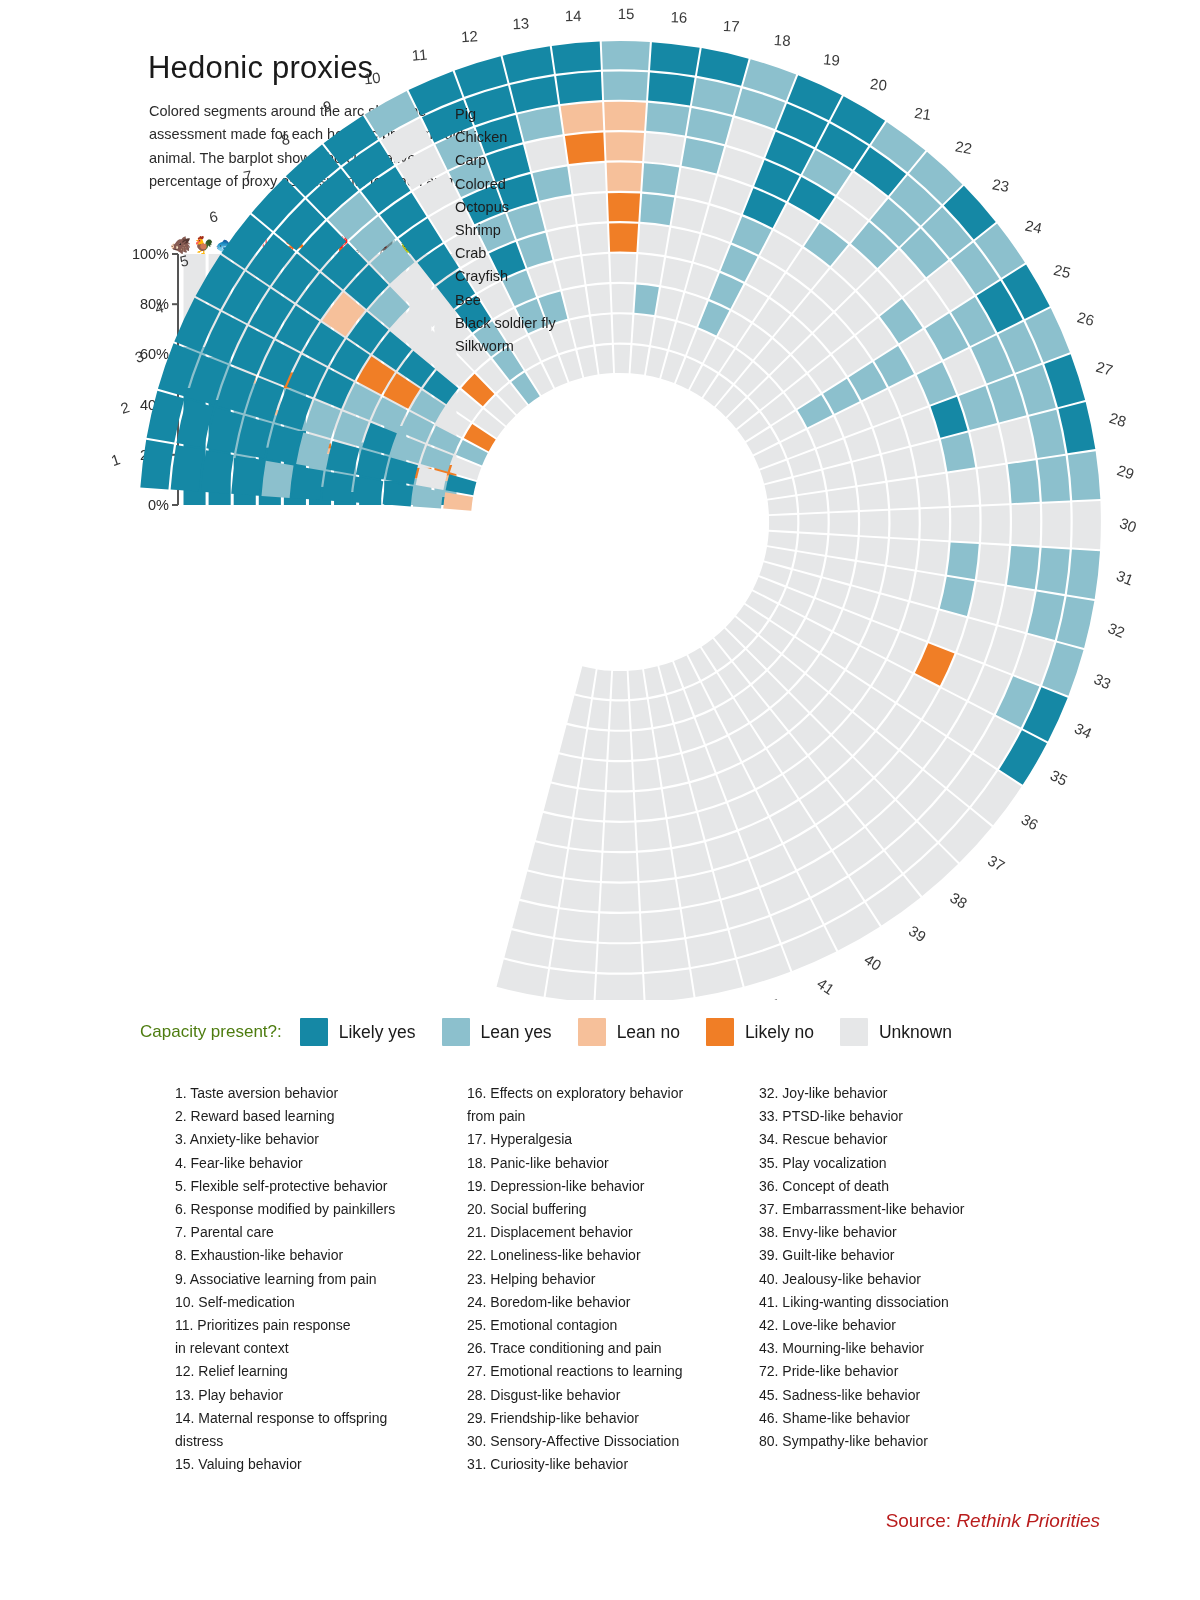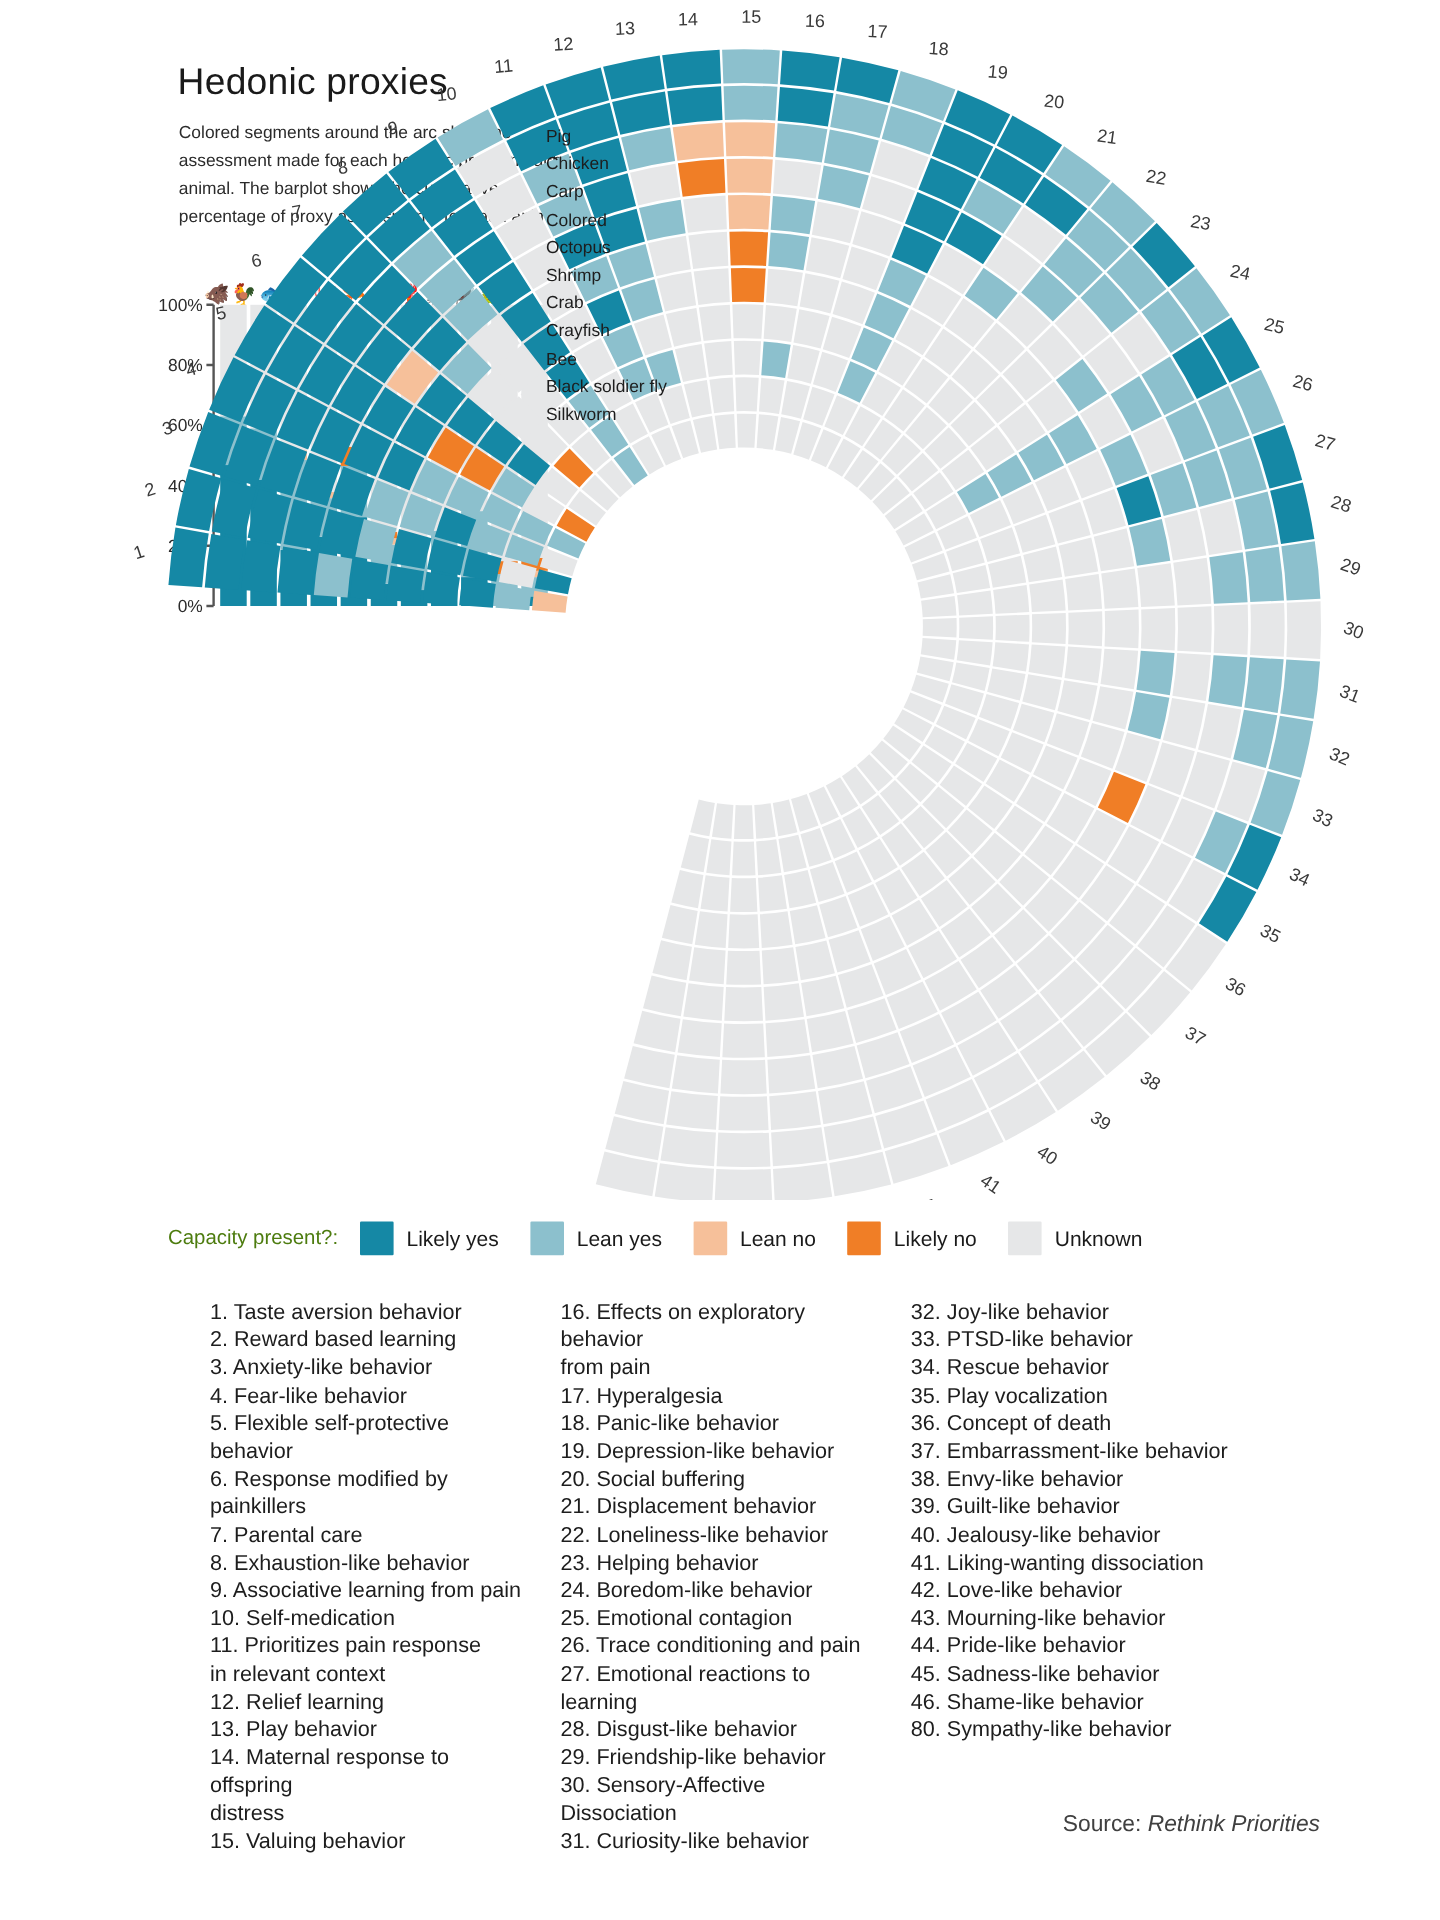--- a/index.html
+++ b/index.html
@@ -48,25 +48,25 @@
   .legend-item{display:flex;align-items:center;margin-right:26px;}
   .legend-swatch{width:28px;height:28px;margin-right:11px;border-radius:1px;}
   .legend-label{font-size:17.5px;color:#1a1a1a;white-space:nowrap;}
 
   
   .proxy-cols{
     position:absolute;left:175px;top:1082px;width:880px;
     display:flex;gap:24px;
   }
   .proxy-col{width:268px;}
-  .proxy-col div{font-size:18px;line-height:23.2px;color:#1d1d1d;}
+  .proxy-col div{font-size:14px;line-height:23.2px;color:#1d1d1d;}
 
   .source{
     position:absolute;right:100px;top:1510px;
-    font-size:19px;color:#404040;
+    font-size:19px;color:#b91c1c;
   }
   .source em{font-style:italic;}
 </style>
 </head>
 <body>
 
 <div class="title">Hedonic proxies</div>
 <div class="subtitle">Colored segments around the arc show the assessment made for each hedonic proxy in each animal. The barplot shows the cumulative percentage of proxy assessments for each animal.</div>
 
 <div class="icons-row" id="icons-row">
@@ -838,21 +838,21 @@
       <div>34. Rescue behavior</div>
       <div>35. Play vocalization</div>
       <div>36. Concept of death</div>
       <div>37. Embarrassment-like behavior</div>
       <div>38. Envy-like behavior</div>
       <div>39. Guilt-like behavior</div>
       <div>40. Jealousy-like behavior</div>
       <div>41. Liking-wanting dissociation</div>
       <div>42. Love-like behavior</div>
       <div>43. Mourning-like behavior</div>
-      <div>44. Pride-like behavior</div>
+      <div>72. Pride-like behavior</div>
       <div>45. Sadness-like behavior</div>
       <div>46. Shame-like behavior</div>
       <div>80. Sympathy-like behavior</div>
     </div>
   </div>
 
 <div class="source">
   <span>Source:</span>
   <em>Rethink Priorities</em>
 </div>

